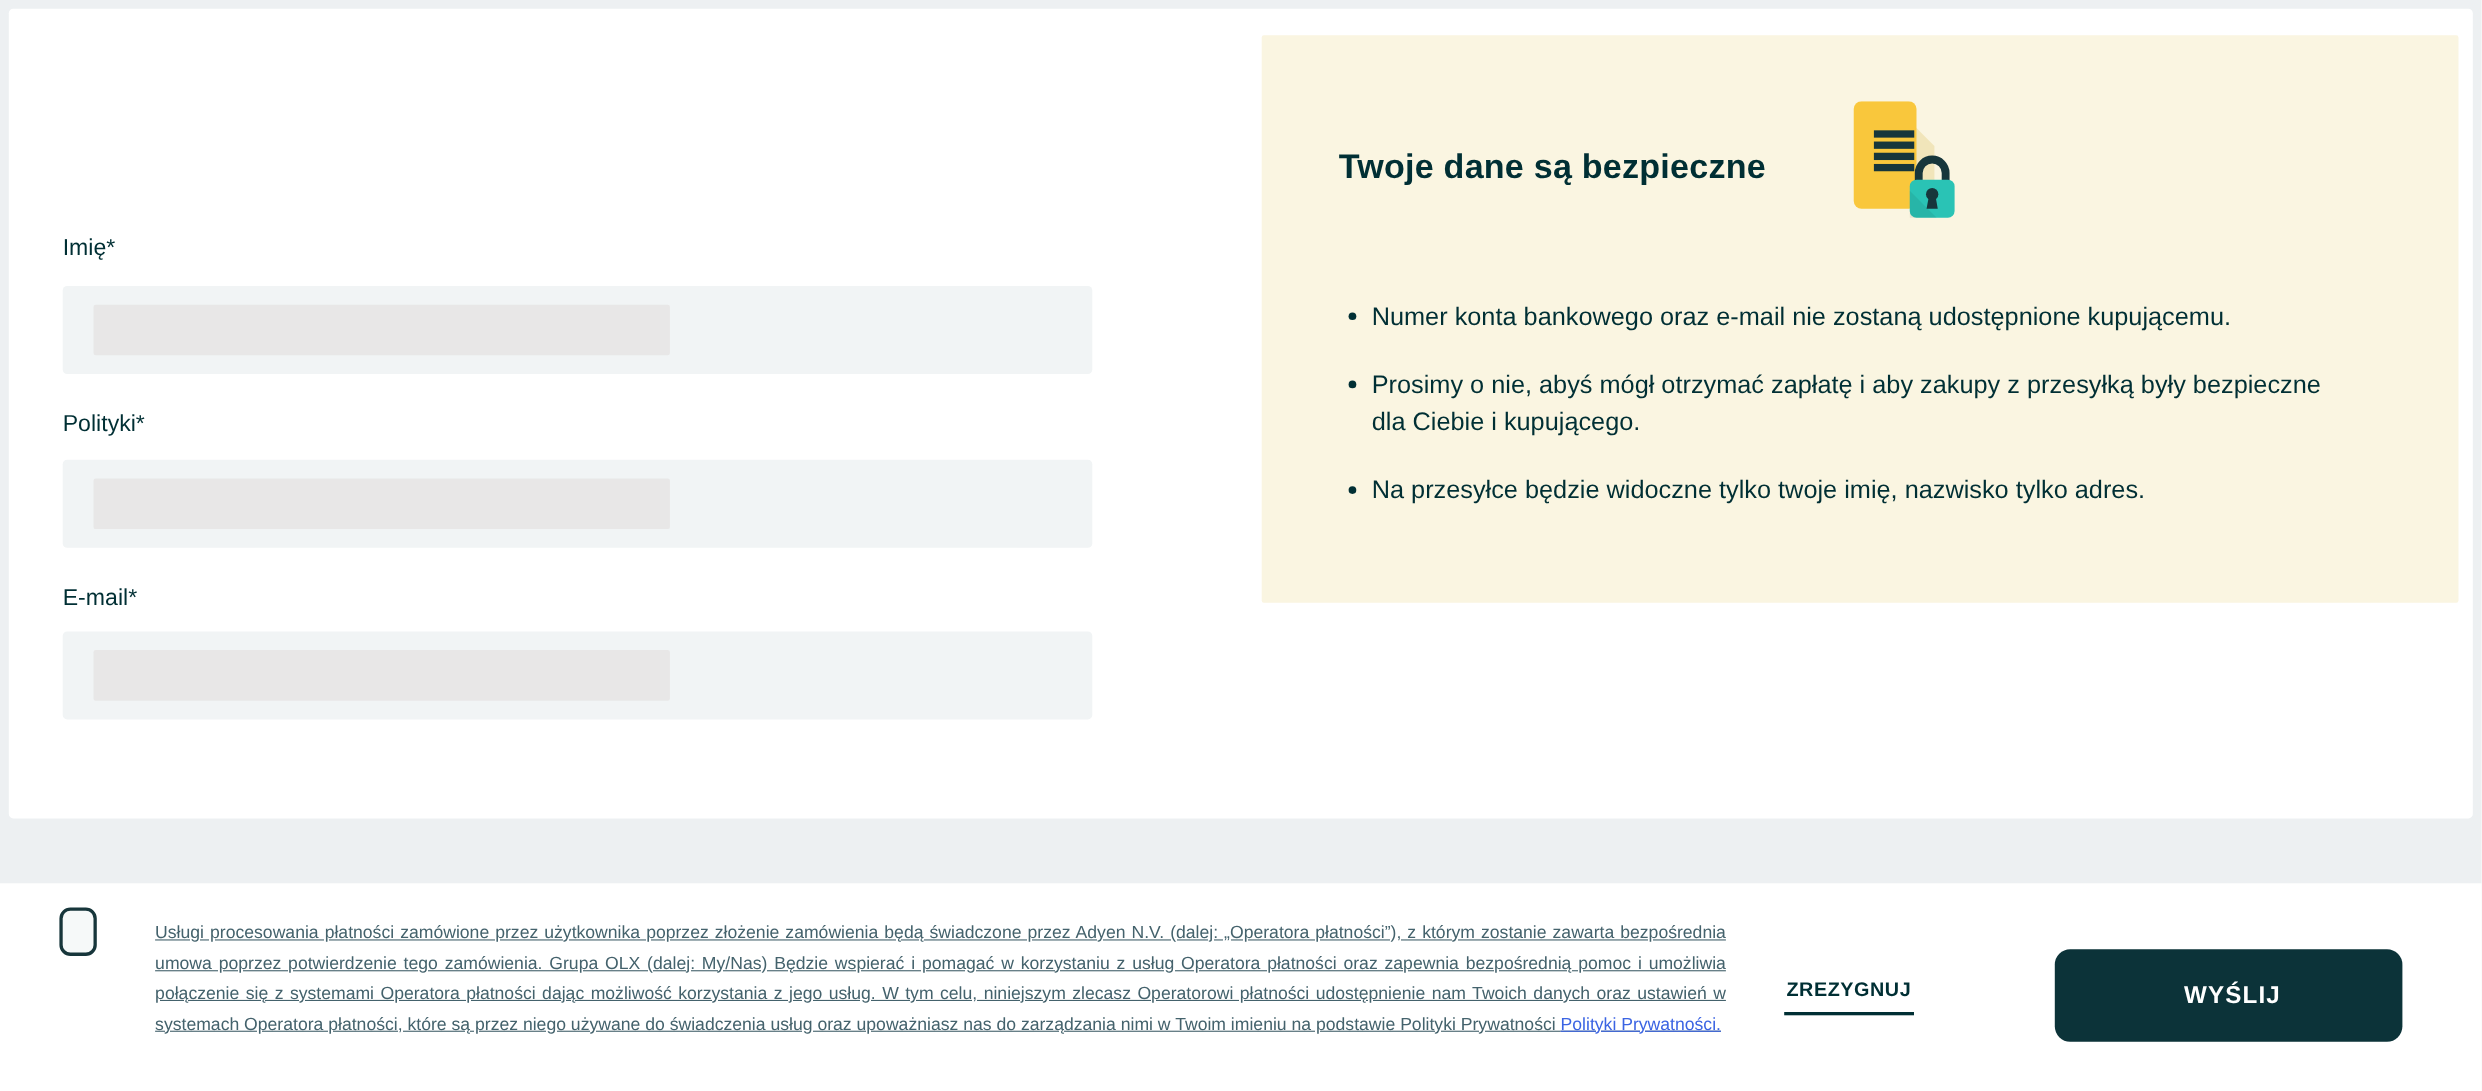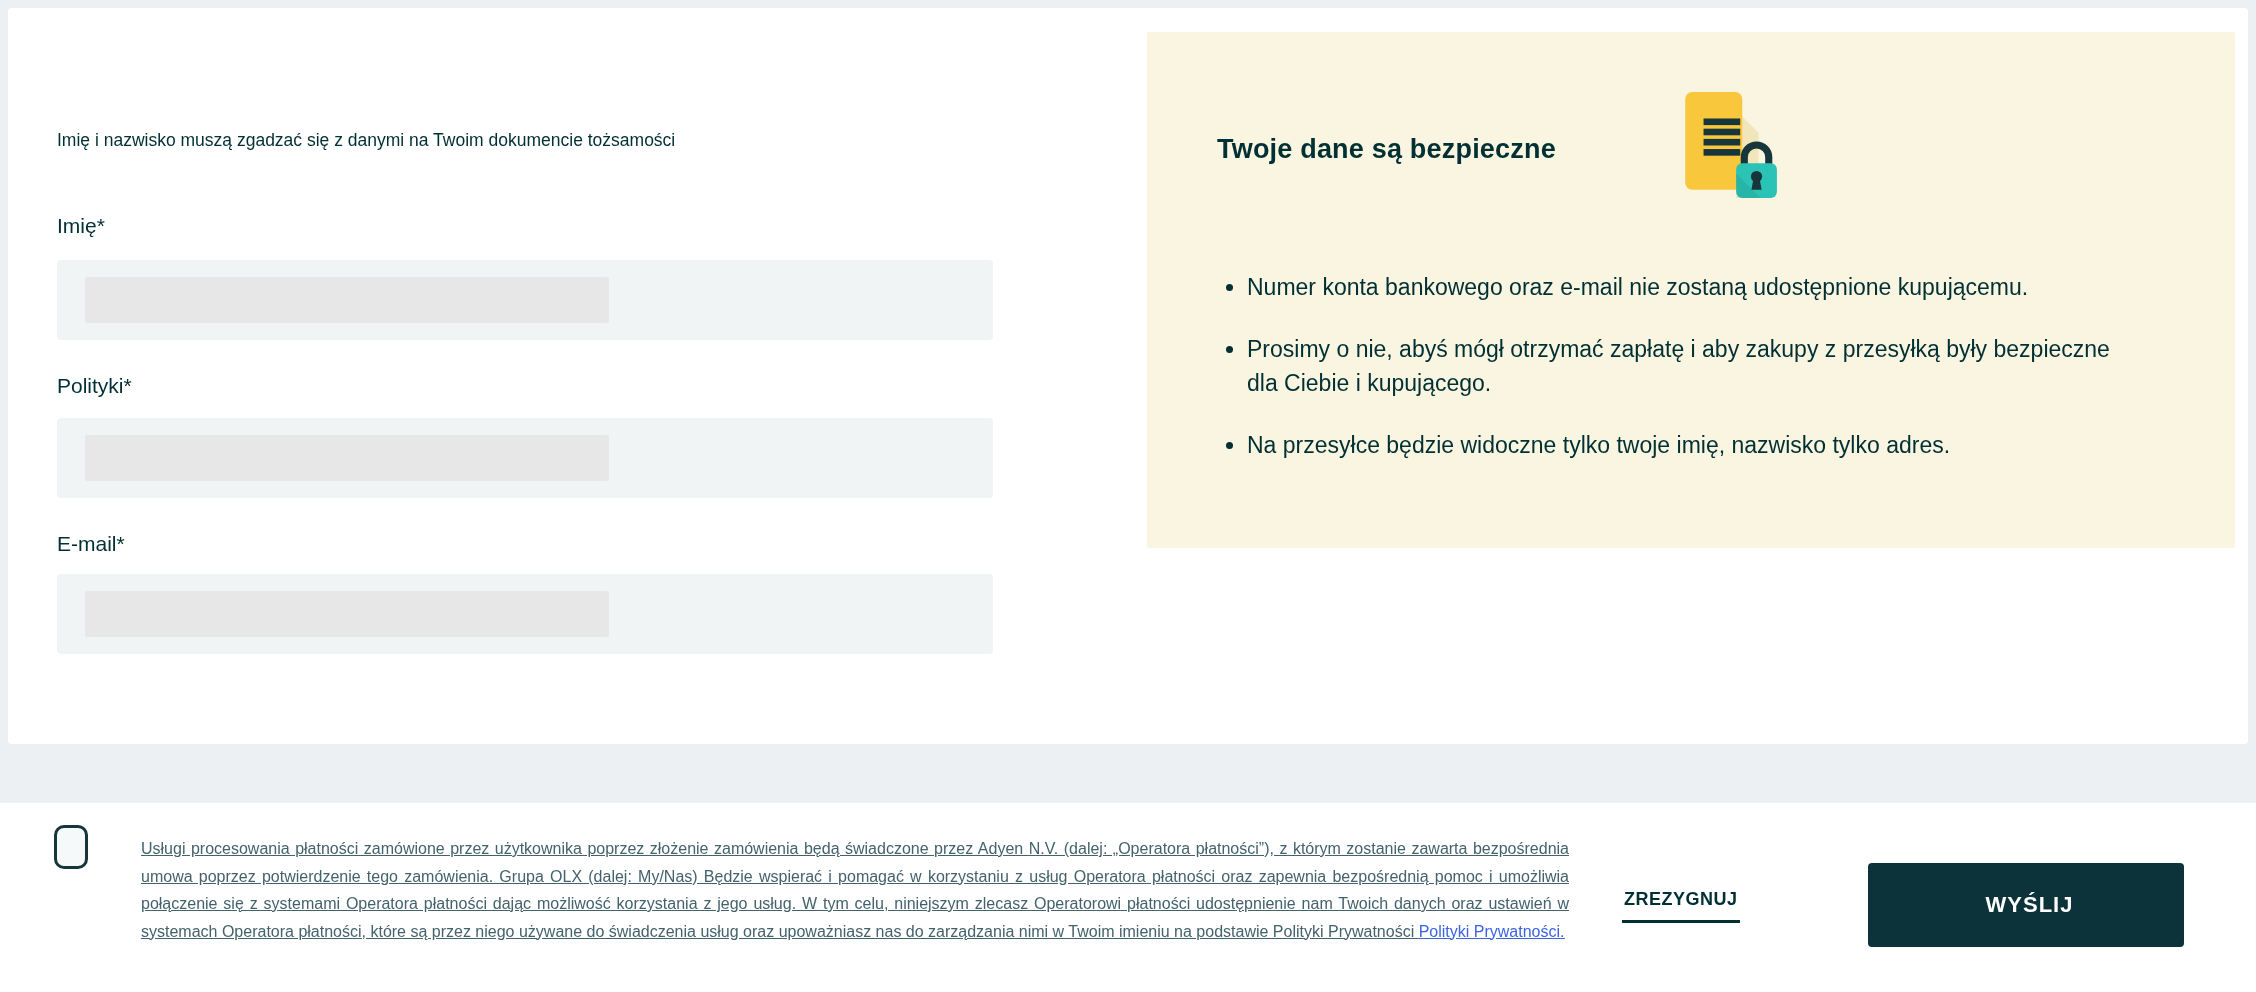--- a/index.html
+++ b/index.html
@@ -46,21 +46,21 @@
   .skeleton{
     position:absolute;left:28px;top:17px;width:524px;height:46px;
     background:var(--skeleton);border-radius:2px;
   }
   .info-box{
     position:absolute;left:1139px;top:24px;width:1088px;height:516px;
     background:var(--info-bg);border-radius:2px;
   }
   .info-title{
     position:absolute;left:70px;top:102px;margin:0;
-    font-size:27px;font-weight:700;letter-spacing:.2px;
+    font-size:31px;font-weight:700;letter-spacing:.2px;
   }
   .doc-lock-icon{position:absolute;left:530px;top:60px;}
   .info-list{
     position:absolute;left:70px;top:238px;margin:0;
     padding-left:30px;width:900px;
   }
   .info-list li{
     font-size:23px;line-height:34px;margin-bottom:28px;
   }
   .footer{
@@ -80,32 +80,31 @@
   }
   .privacy-link{color:var(--link-blue);text-decoration:underline;cursor:pointer;}
   .btn-ghost{
     position:absolute;left:1622px;top:86px;
     background:none;border:none;padding:0 2px 10px 2px;cursor:pointer;
     font-family:inherit;font-size:18px;font-weight:700;letter-spacing:.5px;
     color:var(--accent);border-bottom:3px solid var(--accent);border-radius:0;
   }
   .btn-primary{
     position:absolute;left:1868px;top:60px;width:316px;height:84px;
-    background:var(--button-bg);color:#ffffff;border:none;border-radius:4px;
+    background:var(--button-bg);color:#ffffff;border:none;border-radius:14px;
     font-family:inherit;font-size:22px;font-weight:700;letter-spacing:1px;
     cursor:pointer;
     padding-left:13px;
   }
 </style>
 </head>
 <body>
 
 <main class="card">
 
-  <p class="subtitle">Imię i nazwisko muszą zgadzać się z danymi na Twoim dokumencie tożsamości</p>
 
   <label class="field-label" style="top:206px">Imię*</label>
   <div class="input-box" style="top:252px">
     <div class="skeleton"></div>
   </div>
 
   <label class="field-label" style="top:366px">Polityki*</label>
   <div class="input-box" style="top:410px">
     <div class="skeleton"></div>
   </div>

